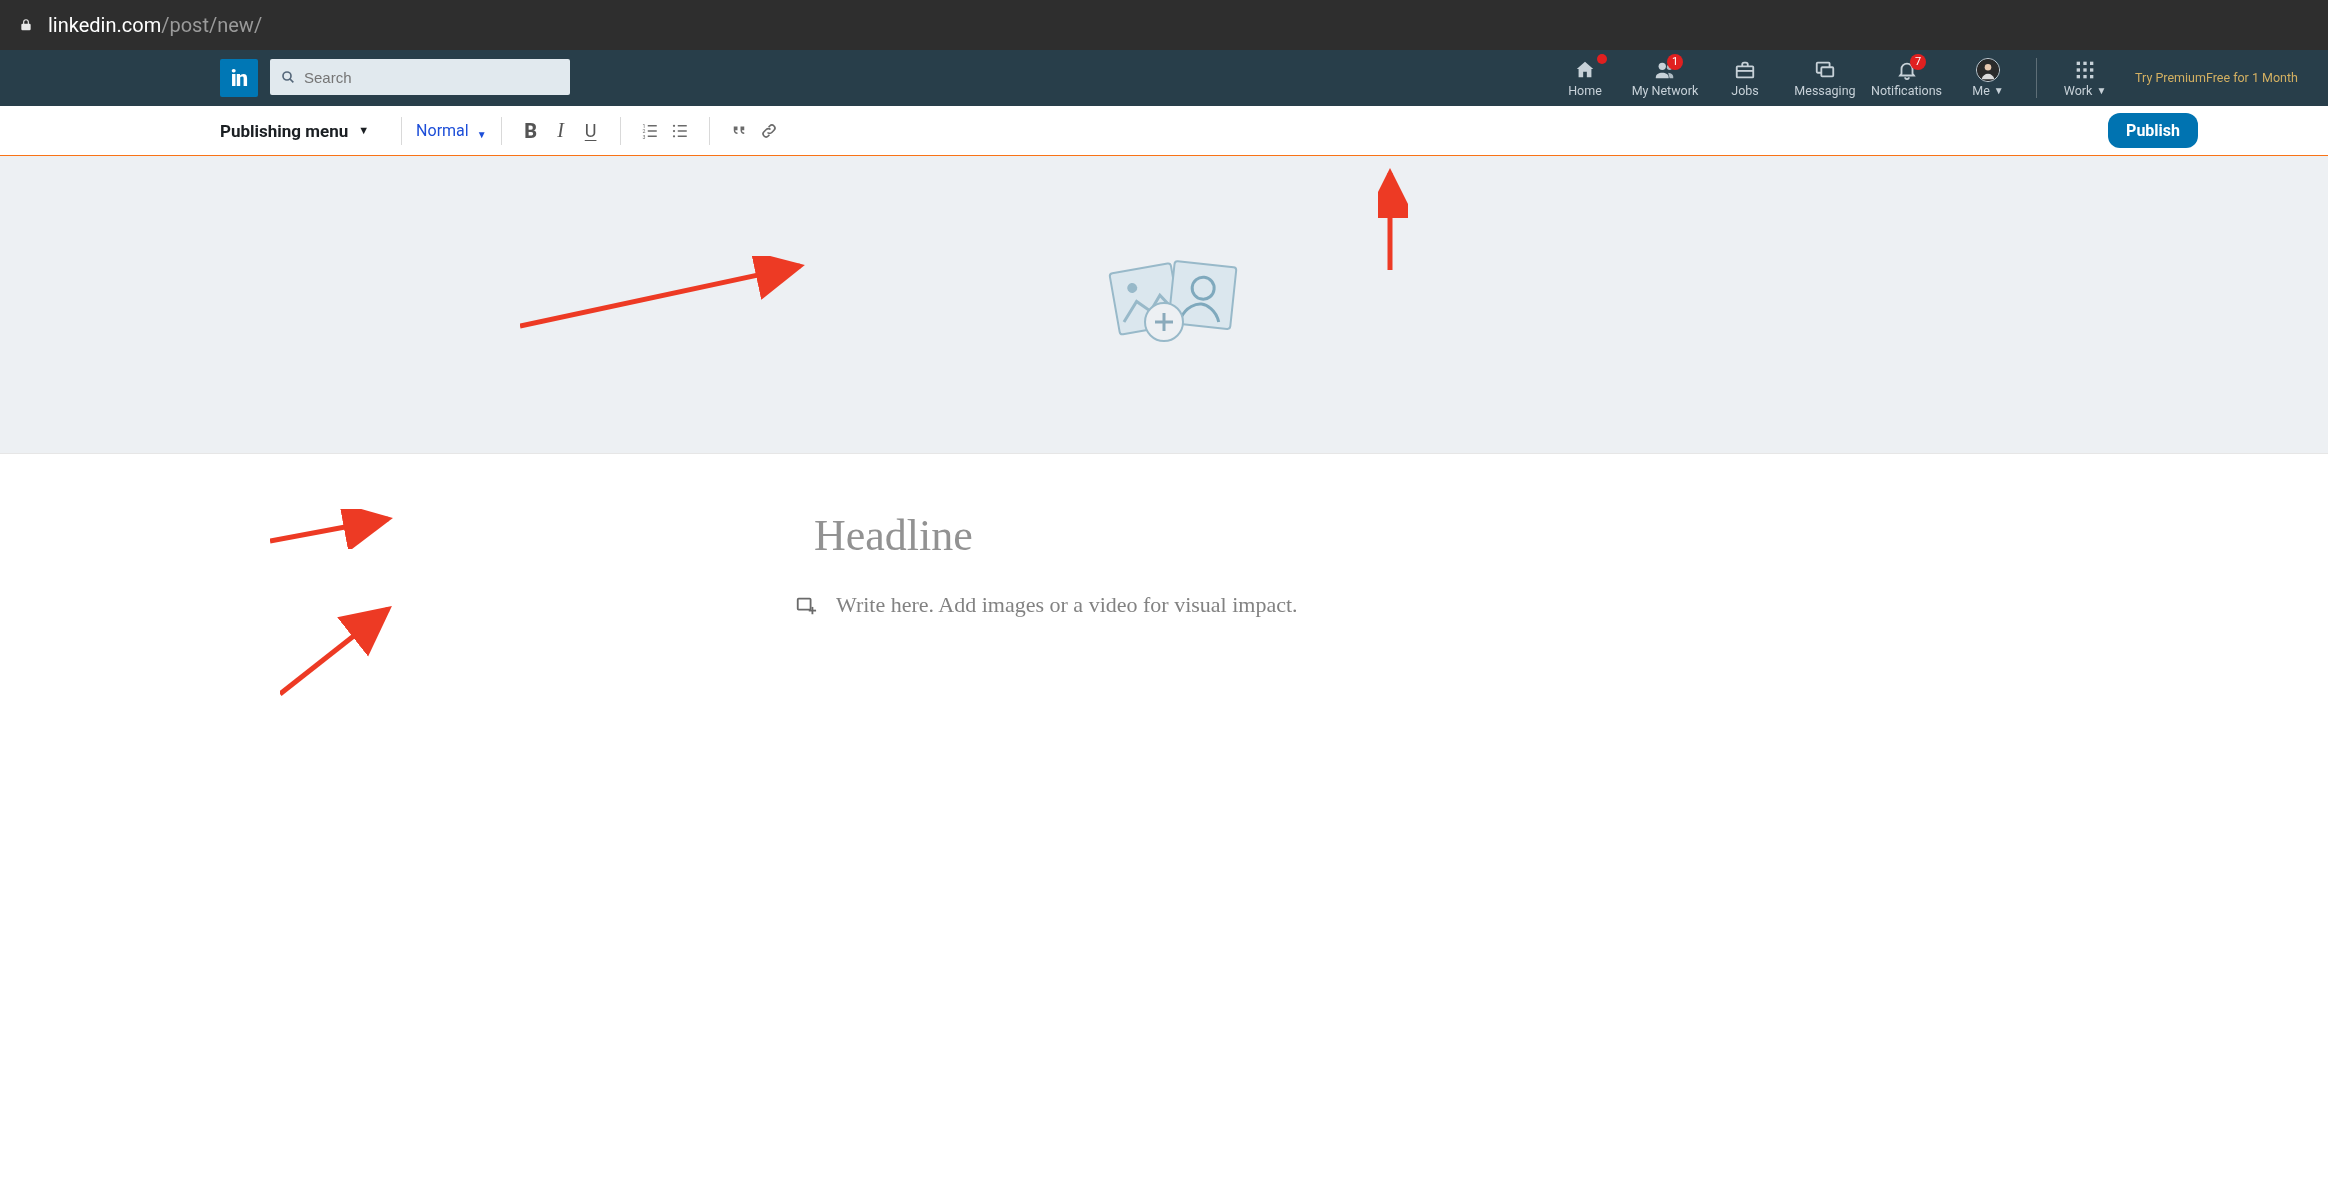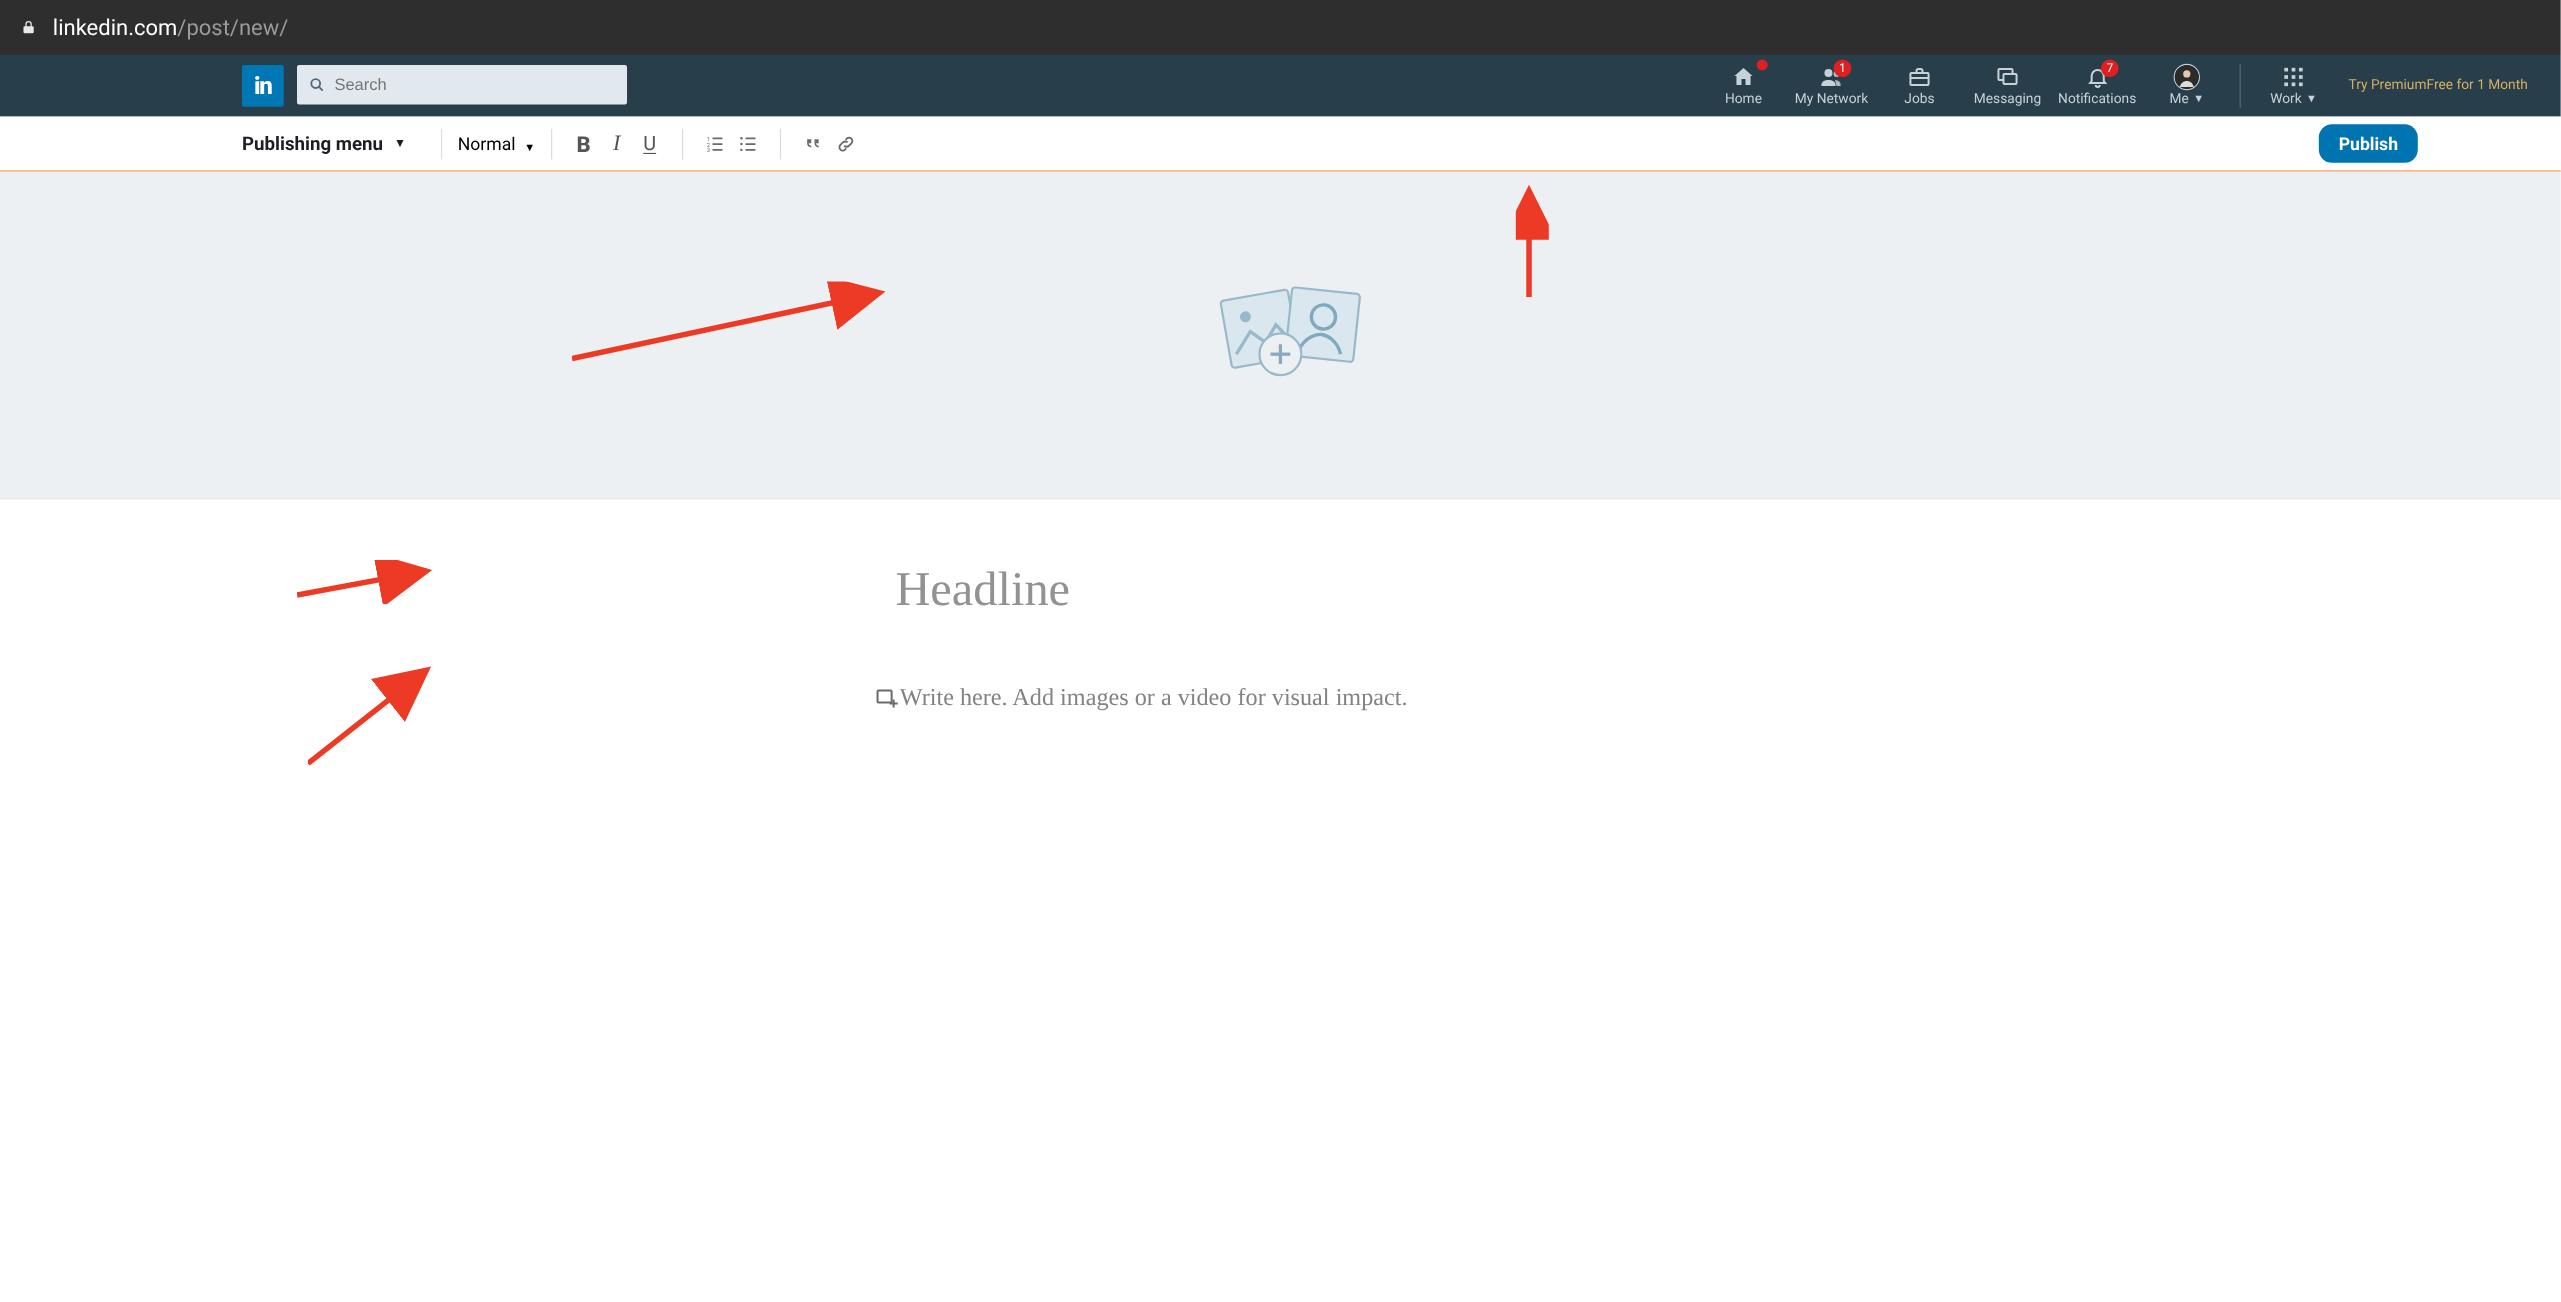--- a/index.html
+++ b/index.html
@@ -98,21 +98,21 @@
     padding-left: 220px; padding-right: 130px;
     gap: 0;
     background:#fff;
   }
   .pm-btn {
     font-weight:700; color:#1b1f23; font-size:17px;
     display:flex; align-items:center; gap:10px; cursor:pointer;
     padding-right:18px;
   }
   .vsep { width:1px; height:28px; background:#d9d9d9; margin:0 14px; }
-  .style-sel { color:#000000; font-size:16px; display:flex; align-items:flex-end; gap:8px; cursor:pointer; }
+  .style-sel { color:#1d4ed8; font-size:16px; display:flex; align-items:flex-end; gap:8px; cursor:pointer; }
   .fmt-btn { width:30px; height:30px; display:flex; align-items:center; justify-content:center; color:#6a6a6a; cursor:pointer; border-radius:3px; }
   .fmt-btn svg { display:block; }
   .fmt-btn.b-bold { font-weight:800; font-size:20px; color:#555;}
   .fmt-btn.b-italic { font-style:italic; font-family:serif; font-size:20px; color:#555;}
   .fmt-btn.b-under { text-decoration:underline; font-size:18px; color:#555; text-underline-offset:3px;}
   .editor-bar .spacer { flex:1; }
   .publish-btn {
     background:#0073b1; color:#fff; font-weight:700; font-size:16px;
     padding: 8px 18px; border-radius:12px; cursor:pointer;
   }
@@ -134,22 +134,22 @@
     position:relative;
   }
   .headline {
     width: 700px;
     font-size: 44px; font-weight:400; color:#929292;
     outline:none; border:none;
     font-family: Georgia, 'Times New Roman', serif;
   }
   .body-row {
     width: 740px;
-    display:flex; align-items:flex-start; gap: 0;
-    margin-top: 60px;
+    display:flex; align-items:flex-start; gap: 18px;
+    margin-top: 31px;
   }
   .add-media-btn {
     width:24px; height:24px; display:flex; align-items:center; justify-content:center;
     color:#6a6a6a; cursor:pointer; margin-top:2px;
   }
   .body-text {
     flex:1;
     font-size: 22px; color:#828282;
     font-family: Georgia, 'Times New Roman', serif;
     outline:none;

